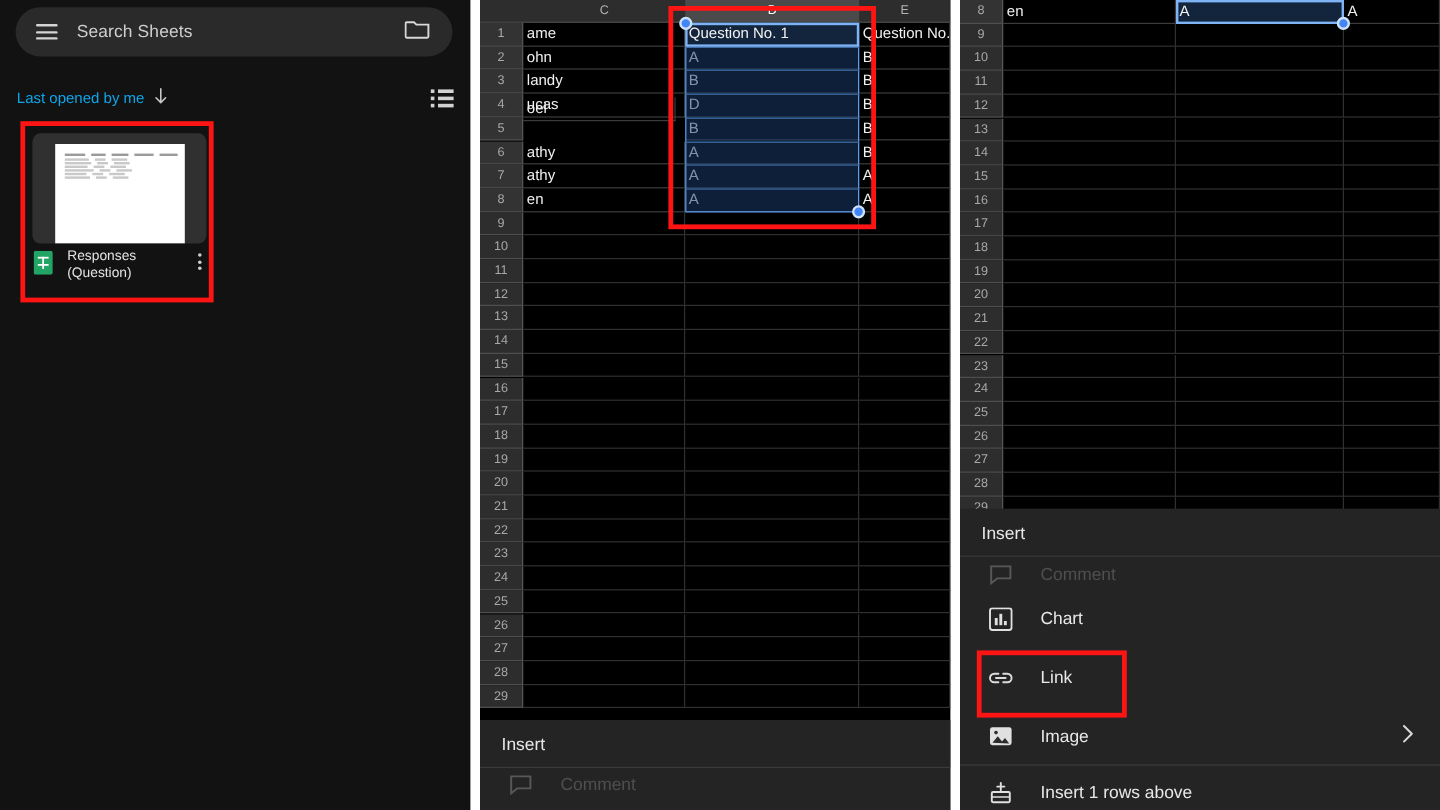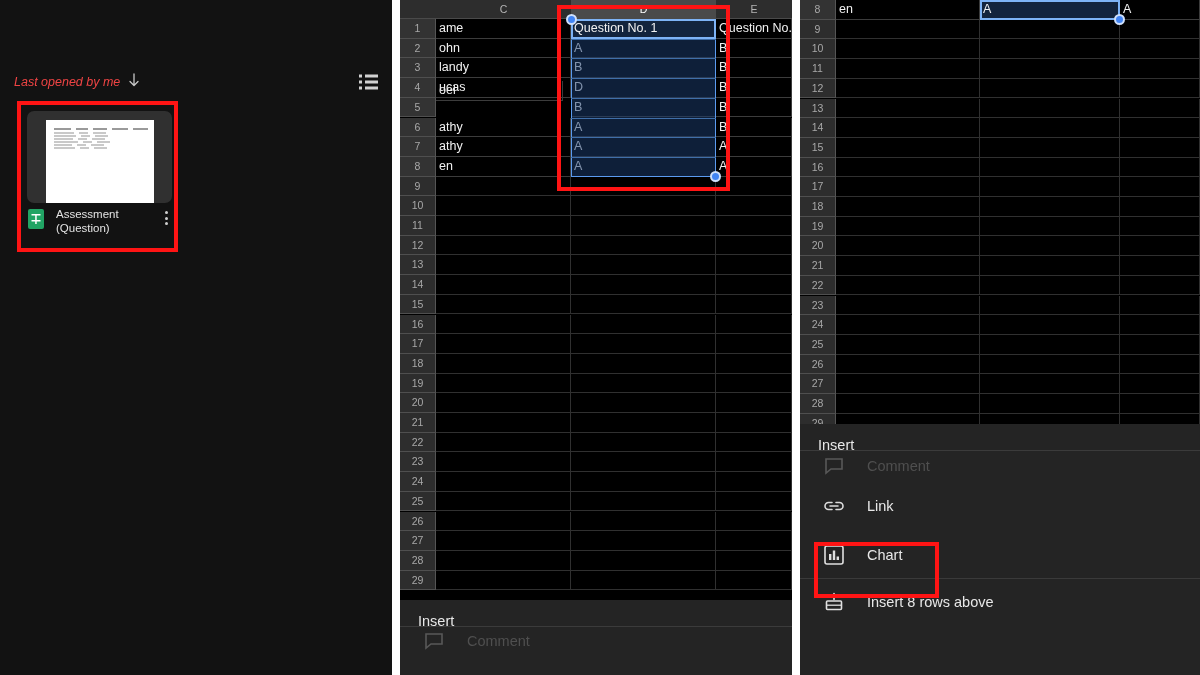--- a/index.html
+++ b/index.html
@@ -14,21 +14,21 @@
   .search-bar {
     position:absolute; left:13px; top:6px; width:364px; height:41px;
     background:#2a2a2a; border-radius:22px; display:flex; align-items:center;
   }
   .hamburger { width:18px; height:13px; margin-left:17px; display:flex; flex-direction:column; justify-content:space-between; }
   .hamburger i { display:block; height:2px; background:#d4d4d4; border-radius:1px; }
   .search-label { margin-left:16px; color:#cfcfcf; font-size:14.5px; letter-spacing:.1px; }
   .folder-icon { position:absolute; right:18px; top:50%; transform:translateY(-50%); }
 
   .sort-row { position:absolute; left:0; top:68px; width:392px; height:28px; display:flex; align-items:center; }
-  .sort-label { margin-left:14px; color:#ef4444; font-size:12.5px;font-style:italic; }
+  .sort-label { margin-left:14px; color:#0ea5e9; font-size:12.5px; }
   .sort-arrow { margin-left:8px; }
   .list-toggle { position:absolute; right:14px; top:50%; transform:translateY(-50%); display:flex; flex-direction:column; gap:3px; }
   .list-toggle .lrow { display:flex; align-items:center; gap:3px; }
   .list-toggle .dot { width:3px; height:3px; background:#d2d2d2; }
   .list-toggle .bar { width:13px; height:2.5px; background:#d2d2d2; }
 
   .file-hl { position:absolute; left:17px; top:101px; width:161px; height:151px; border:4px solid #ff1414; }
   .file-card { position:absolute; left:6px; top:6px; width:145px; height:135px; }
   .thumb-wrap { position:absolute; left:0; top:0; width:145px; height:92px; background:#303030; border-radius:7px; overflow:hidden; }
   .thumb-page { position:absolute; left:19px; top:9px; width:108px; height:83px; background:#fff; }
@@ -65,37 +65,50 @@
 
   .selblock { position:absolute; background:rgba(26,60,110,.52); border:1.5px solid #5b9bf0; pointer-events:none; }
   .selrow-line { position:absolute; height:1px; background:#3f6ea8; }
   .activecell { position:absolute; border:2px solid #7eb3f5; background:#13243d; }
   .handle { position:absolute; width:11px; height:11px; border-radius:50%; background:#4285f4; border:2px solid #cfe0fb; }
 
   .redbox { position:absolute; border:4px solid #ff1414; pointer-events:none; }
 
   
   .insert-sheet { position:absolute; left:0; bottom:0; width:100%; background:#242424; }
-  .insert-title { height:27px; line-height:42px; padding-left:18px; color:#e8e8e8; font-size:14.5px;
+  .insert-title { height:40px; line-height:42px; padding-left:18px; color:#e8e8e8; font-size:14.5px;
                   border-bottom:1px solid #3b3b3b; background:#242424; }
   .mi { position:relative; height:46px; display:flex; align-items:center; }
   .mi-icon { flex:0 0 24px; width:24px; height:24px; margin-left:22px; display:flex; align-items:center; justify-content:center; }
   .mi-label { margin-left:21px; color:#e8e8e8; font-size:14.5px; }
   .mi.ghost .mi-label { color:#4f4f4f; }
   .mi.ghost .mi-icon { opacity:.3; }
   .mi-chev { position:absolute; right:22px; top:50%; transform:translateY(-50%); color:#d8d8d8; font-size:16px; }
   .mi-sep { height:1px; background:#3a3a3a; margin-left:0; }
 </style>
 </head>
 <body>
 
 <div class="screen">
 
   <div class="panel-home">
 
+    <div class="search-bar">
+      <span class="hamburger">
+          <i></i>
+          <i></i>
+          <i></i>
+        </span>
+      <span class="search-label">Search Sheets</span>
+      <span class="folder-icon">
+        <svg width="22" height="18" viewBox="0 0 22 18">
+            <path d="M2 3h6l2 2h10v10a1 1 0 0 1-1 1H2a1 1 0 0 1-1-1V4a1 1 0 0 1 1-1z" fill="none" stroke="#d8d8d8" stroke-width="1.6"></path>
+          </svg>
+      </span>
+    </div>
 
     <div class="sort-row">
       <span class="sort-label">Last opened by me</span>
       <span class="sort-arrow">
         <svg width="12" height="14" viewBox="0 0 12 14">
             <path d="M6 1v11M2 8.5l4 4 4-4" fill="none" stroke="#c8c8c8" stroke-width="1.3" stroke-linecap="round" stroke-linejoin="round"></path>
           </svg>
       </span>
       <span class="list-toggle">
         <span class="lrow">
@@ -161,21 +174,21 @@
         <div class="file-meta">
           <span class="sheets-icon">
             <svg width="16" height="20" viewBox="0 0 16 20">
               <rect x="0" y="0" width="16" height="20" rx="2" fill="#21a464"></rect>
               <rect x="3.5" y="5" width="9" height="1.5" fill="#fff"></rect>
               <rect x="7.2" y="5" width="1.5" height="10" fill="#fff"></rect>
               <rect x="3.5" y="11" width="9" height="1.5" fill="#fff"></rect>
             </svg>
           </span>
           <span class="file-title">
-            <span>Assessment</span><br>
+            <span>Responses</span><br>
             <span>(Question)</span>
           </span>
           <span class="file-kebab">
               <i></i>
               <i></i>
               <i></i>
             </span>
         </div>
       </div>
     </div>
@@ -441,52 +454,67 @@
 
       <div class="mi ghost" style="height:29px">
         <span class="mi-icon">
           <svg width="20" height="20" viewBox="0 0 20 20">
               <path d="M2 3h16v10H7l-5 4V3z" fill="none" stroke="#cfcfcf" stroke-width="1.6"></path>
             </svg>
         </span>
         <span class="mi-label">Comment</span>
       </div>
 
-      <div class="mi" style="height:52px">
-        <span class="mi-icon">
-          <svg width="22" height="14" viewBox="0 0 22 14">
-              <path d="M9 7H5.5a3.5 3.5 0 0 1 0-7H9M13 7h3.5a3.5 3.5 0 0 0 0-7H13M7 3.5h8" transform="translate(0,3.5)" fill="none" stroke="#dcdcdc" stroke-width="1.6" stroke-linecap="round"></path>
-            </svg>
-        </span>
-        <span class="mi-label">Link</span>
-      </div>
-
       <div class="mi" style="height:46px">
         <span class="mi-icon">
           <svg width="20" height="20" viewBox="0 0 20 20">
             <rect x="1" y="1" width="18" height="18" rx="2" fill="none" stroke="#e0e0e0" stroke-width="1.6"></rect>
             <rect x="5" y="9" width="2.4" height="6" fill="#e0e0e0"></rect>
             <rect x="8.8" y="5.5" width="2.4" height="9.5" fill="#e0e0e0"></rect>
             <rect x="12.6" y="11.5" width="2.4" height="3.5" fill="#e0e0e0"></rect>
           </svg>
         </span>
         <span class="mi-label">Chart</span>
       </div>
 
+      <div class="mi" style="height:52px">
+        <span class="mi-icon">
+          <svg width="22" height="14" viewBox="0 0 22 14">
+              <path d="M9 7H5.5a3.5 3.5 0 0 1 0-7H9M13 7h3.5a3.5 3.5 0 0 0 0-7H13M7 3.5h8" transform="translate(0,3.5)" fill="none" stroke="#dcdcdc" stroke-width="1.6" stroke-linecap="round"></path>
+            </svg>
+        </span>
+        <span class="mi-label">Link</span>
+      </div>
+
+      <div class="mi" style="height:46px">
+        <span class="mi-icon">
+          <svg width="20" height="20" viewBox="0 0 20 20">
+            <rect x="1" y="2" width="18" height="15" rx="2" fill="#e0e0e0"></rect>
+            <path d="M3 15l4.5-5.5L11 14l2.5-3 3.5 4.5z" fill="#2b2b2b"></path>
+            <circle cx="6" cy="6.5" r="1.5" fill="#2b2b2b"></circle>
+          </svg>
+        </span>
+        <span class="mi-label">Image</span>
+        <span class="mi-chev">
+          <svg width="9" height="15" viewBox="0 0 9 15">
+              <path d="M1 1l6.5 6.5L1 14" fill="none" stroke="#d8d8d8" stroke-width="1.7" stroke-linecap="round" stroke-linejoin="round"></path>
+            </svg>
+        </span>
+      </div>
 
       <div class="mi-sep"></div>
 
       <div class="mi" style="height:46px">
         <span class="mi-icon">
           <svg width="20" height="20" viewBox="0 0 20 20">
             <path d="M10 1.5v6M7 4.5h6" fill="none" stroke="#e0e0e0" stroke-width="1.6" stroke-linecap="round"></path>
             <rect x="2.5" y="9" width="15" height="8.5" rx="1" fill="none" stroke="#e0e0e0" stroke-width="1.6"></rect>
             <path d="M2.5 13.2h15" fill="none" stroke="#e0e0e0" stroke-width="1.3"></path>
           </svg>
         </span>
-        <span class="mi-label">Insert 8 rows above</span>
+        <span class="mi-label">Insert 1 rows above</span>
       </div>
 
       <div class="redbox" id="chart-redbox" style="left: 14px; top: 118px; width: 125px; height: 56px; border-color: rgb(255, 20, 20);"></div>
     </div>
   </div>
 
 </div>
 
 </body></html>

